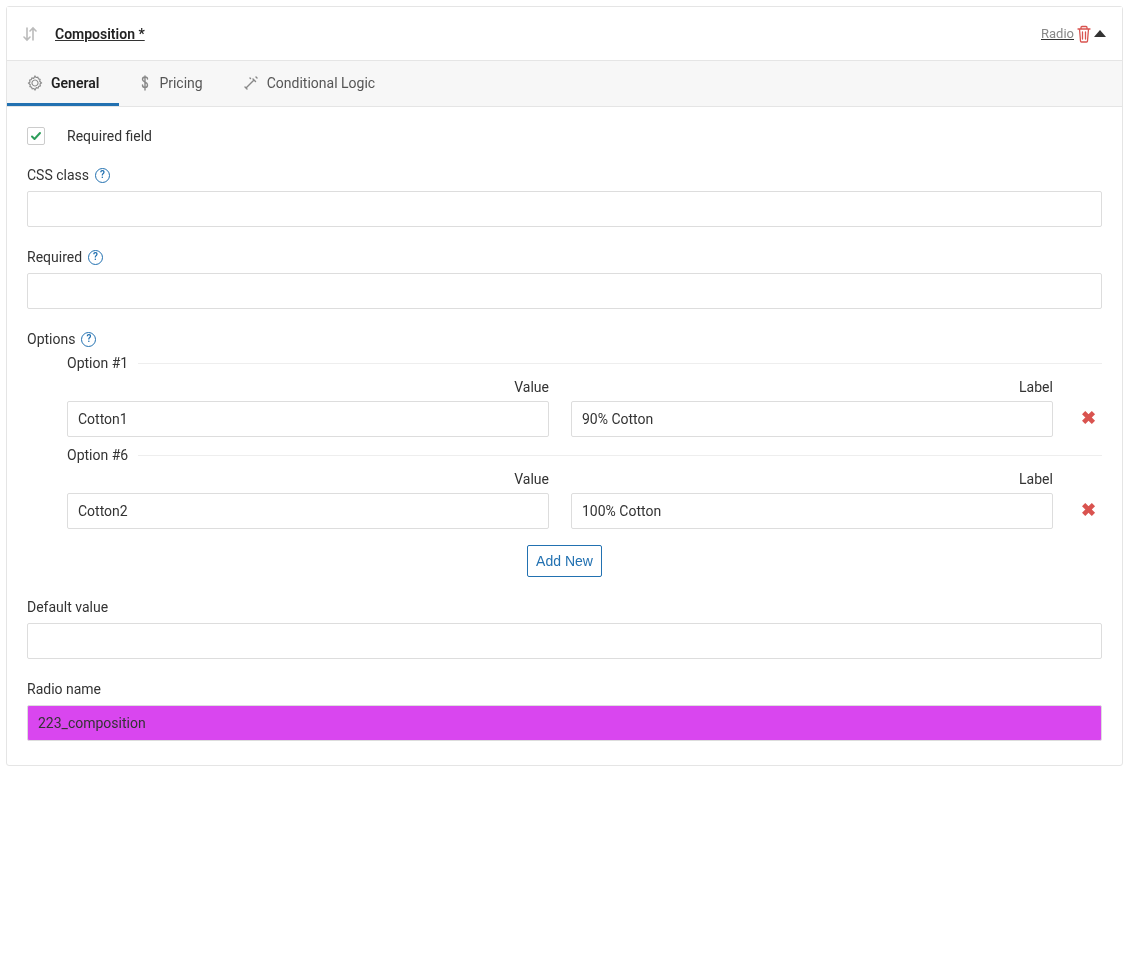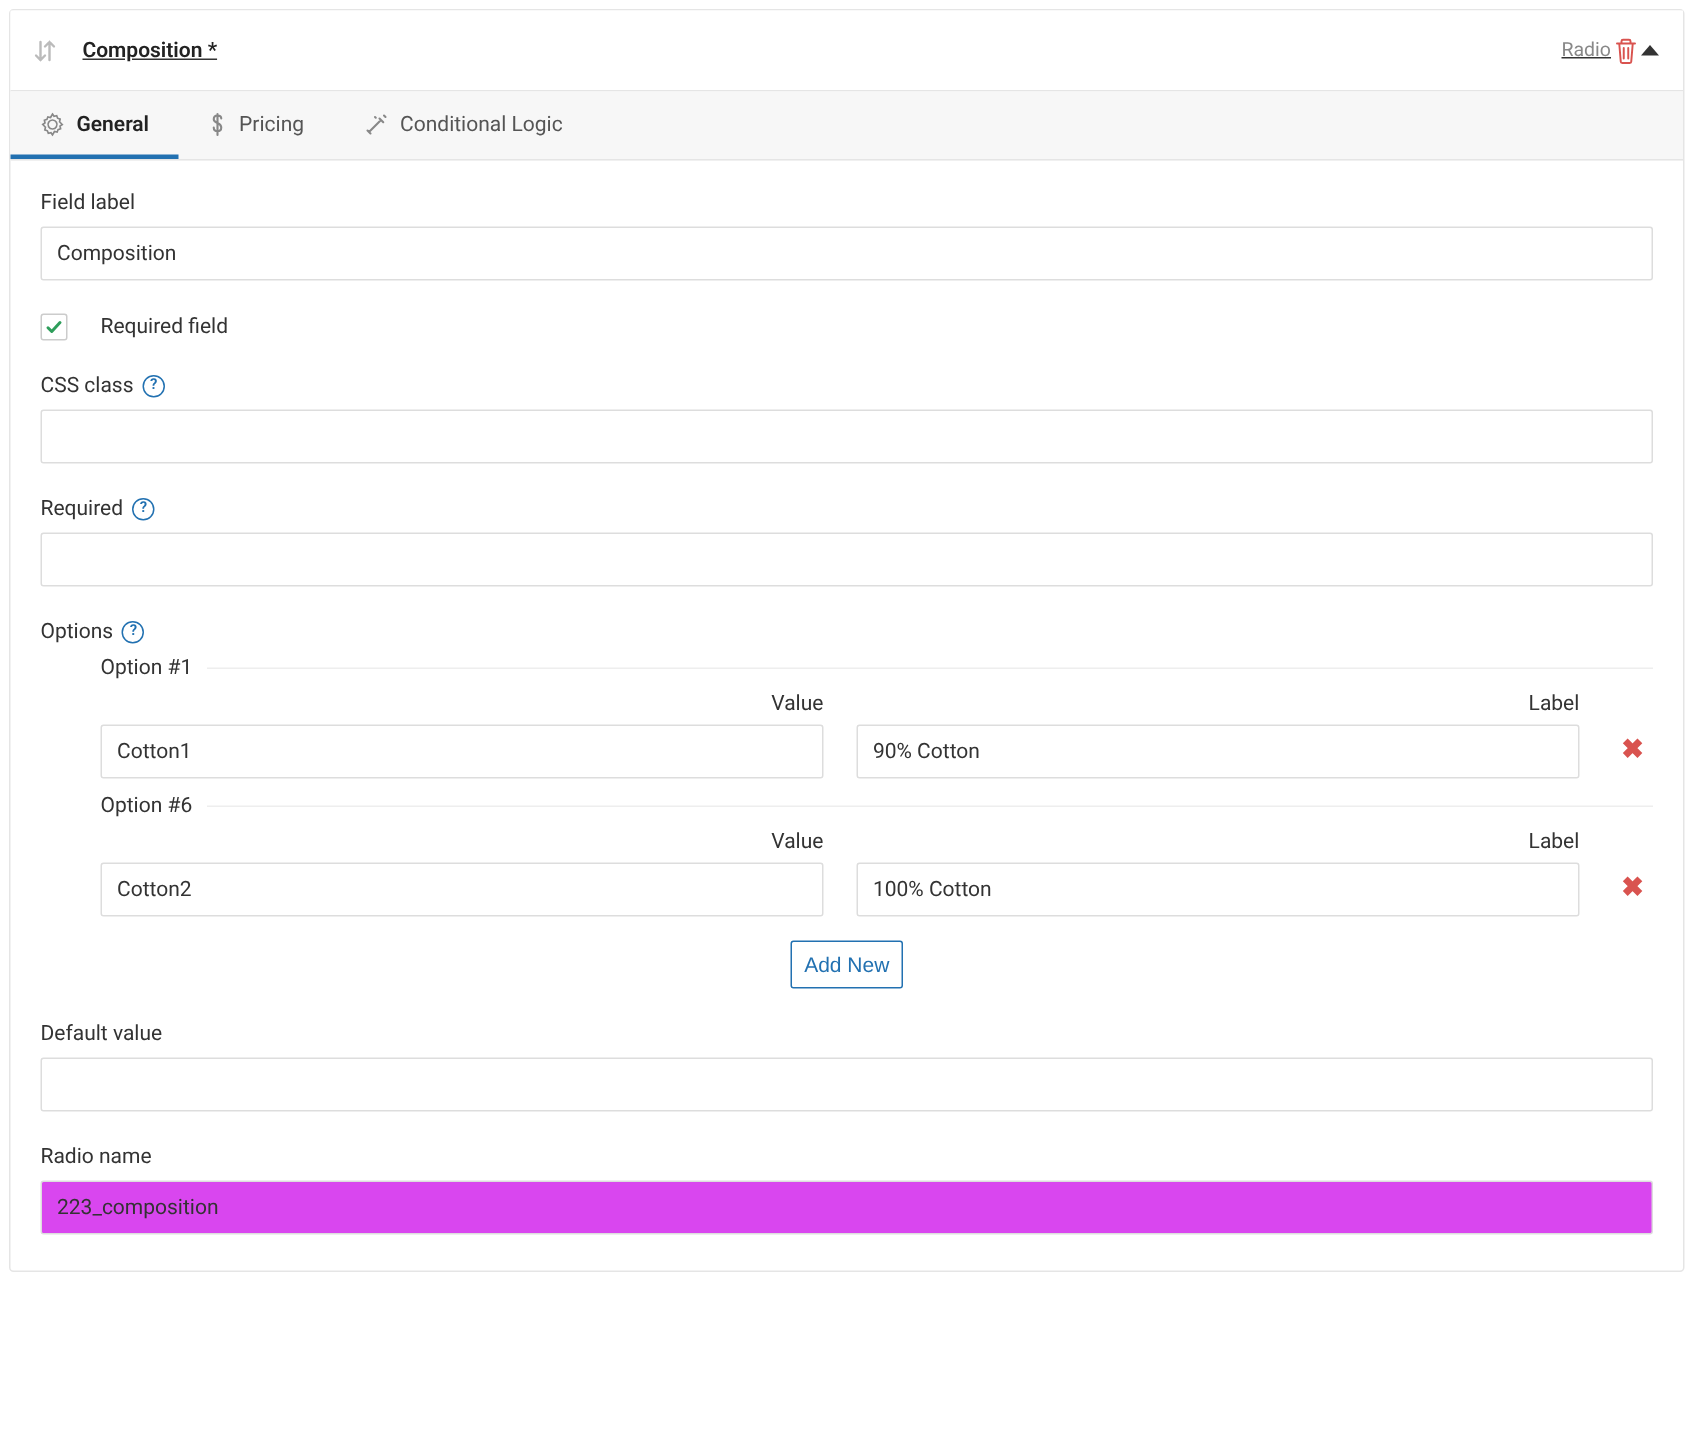--- a/index.html
+++ b/index.html
@@ -218,24 +218,20 @@
         <svg width="16" height="16" viewBox="0 0 16 16">
             <path d="M3 13 L11 5 M10 4 l2 2 M2 12 l2 2 M13 2 l1 1 M12 6 l.5 .5 M7 3 l.5 .5" stroke="#888" stroke-width="1.4" fill="none" stroke-linecap="round"></path>
           </svg>
       </span>
       <span>Conditional Logic</span>
     </div>
   </div>
 
   <div class="body">
 
-    <div class="field-group">
-      <div class="field-label">Field label</div>
-      <input class="text-input" value="Composition" style="">
-    </div>
 
     <div class="field-group">
       <div class="check-row">
         <span class="checkbox">
           <svg width="12" height="12" viewBox="0 0 12 12">
               <path d="M2 6.5 L4.5 9 L10 3" stroke="#2e9e5b" stroke-width="2" fill="none" stroke-linecap="round" stroke-linejoin="round"></path>
             </svg>
         </span>
         <span>Required field</span>
       </div>

